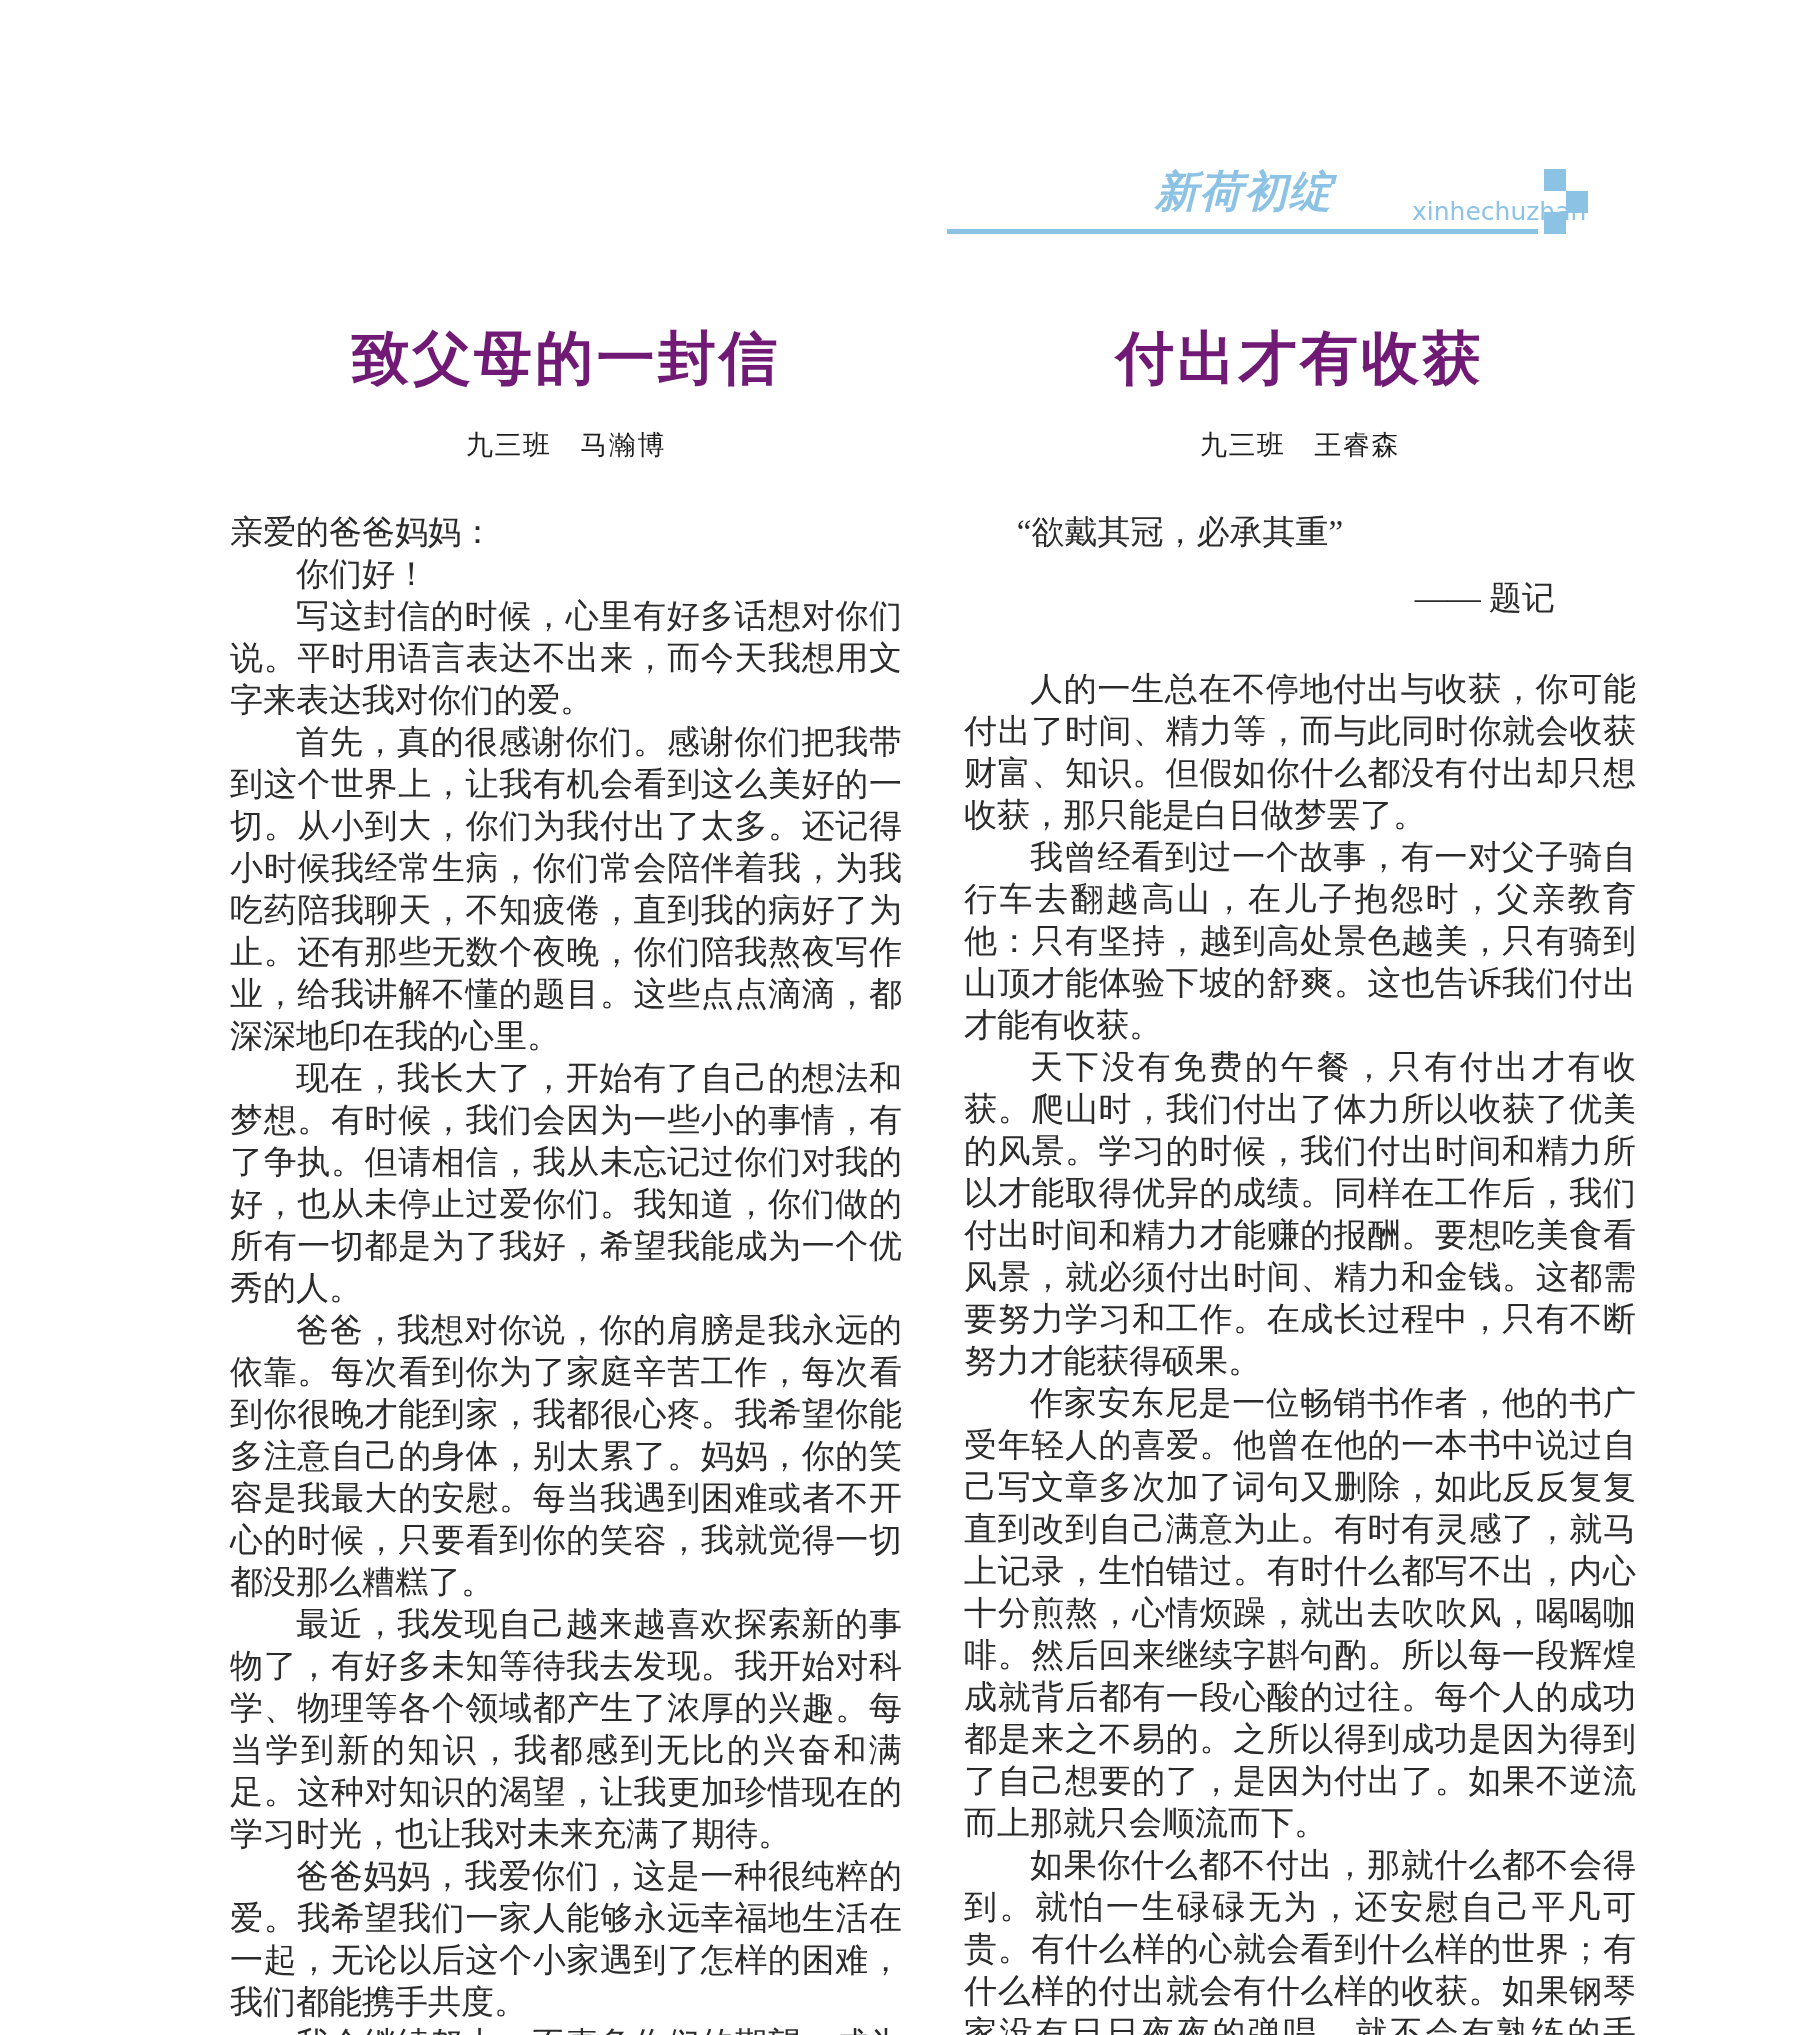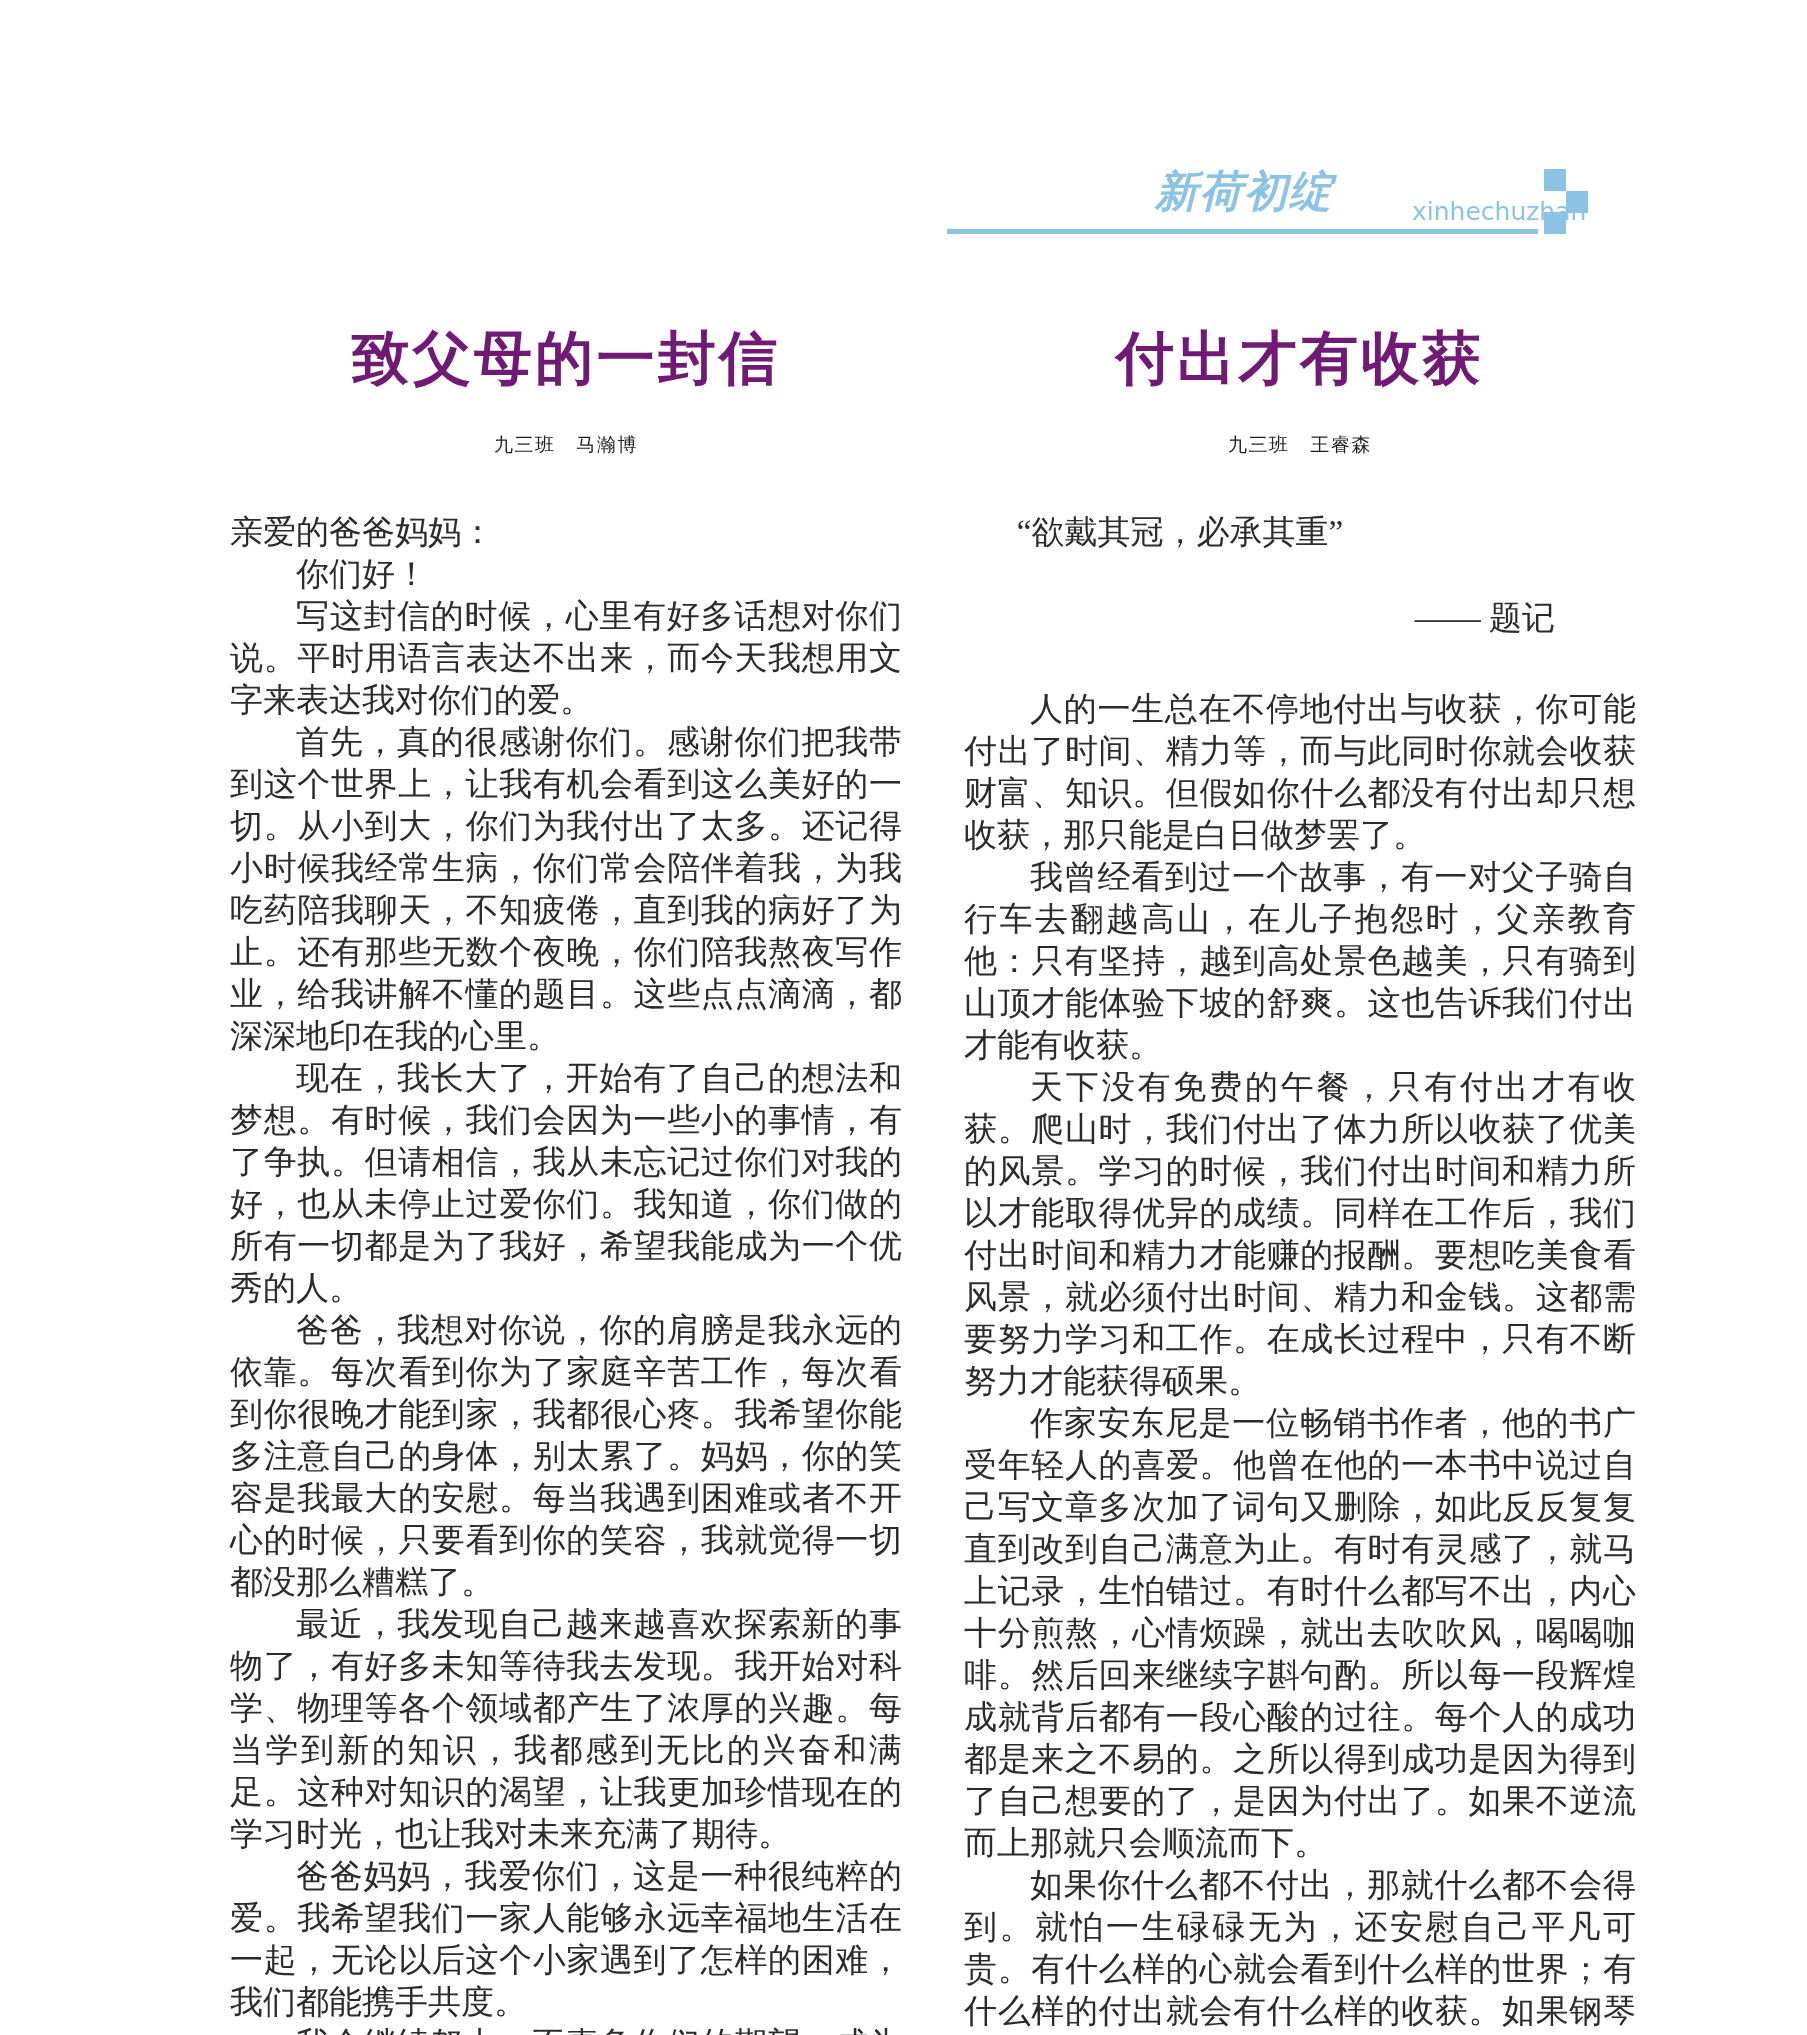--- a/index.html
+++ b/index.html
@@ -45,35 +45,35 @@
     display:flex;gap:62px;
   }
   .col{flex:1;min-width:0;}
   .article-title{
     margin:0;
     font-size:58px;line-height:73px;font-weight:700;
     text-align:center;letter-spacing:3.3px;color:#701a75;
   }
   .byline{
     margin-top:32px;
-    font-size:19px;line-height:36px;
+    font-size:27px;line-height:36px;
     text-align:center;color:#1e1e1e;letter-spacing:1.6px;
   }
   .body-text{
     margin-top:48px;
     font-size:33px;line-height:42px;
     text-align:justify;color:var(--ink);
   }
   .body-text p{margin:0;}
   p.salutation{text-indent:0;}
   p.para{text-indent:2em;}
   p.epigraph{text-indent:1.6em;}
   p.epigraph-attr{
     text-align:right;padding-right:81px;
-    margin:44px 0 49px !important;
+    margin:24px 0 49px !important;
   }
 </style>
 </head>
 <body>
 
 <div class="page">
 
   <header>
     <div class="logo-cn">新荷初绽</div>
     <div class="logo-en">xinhechuzhan</div>

